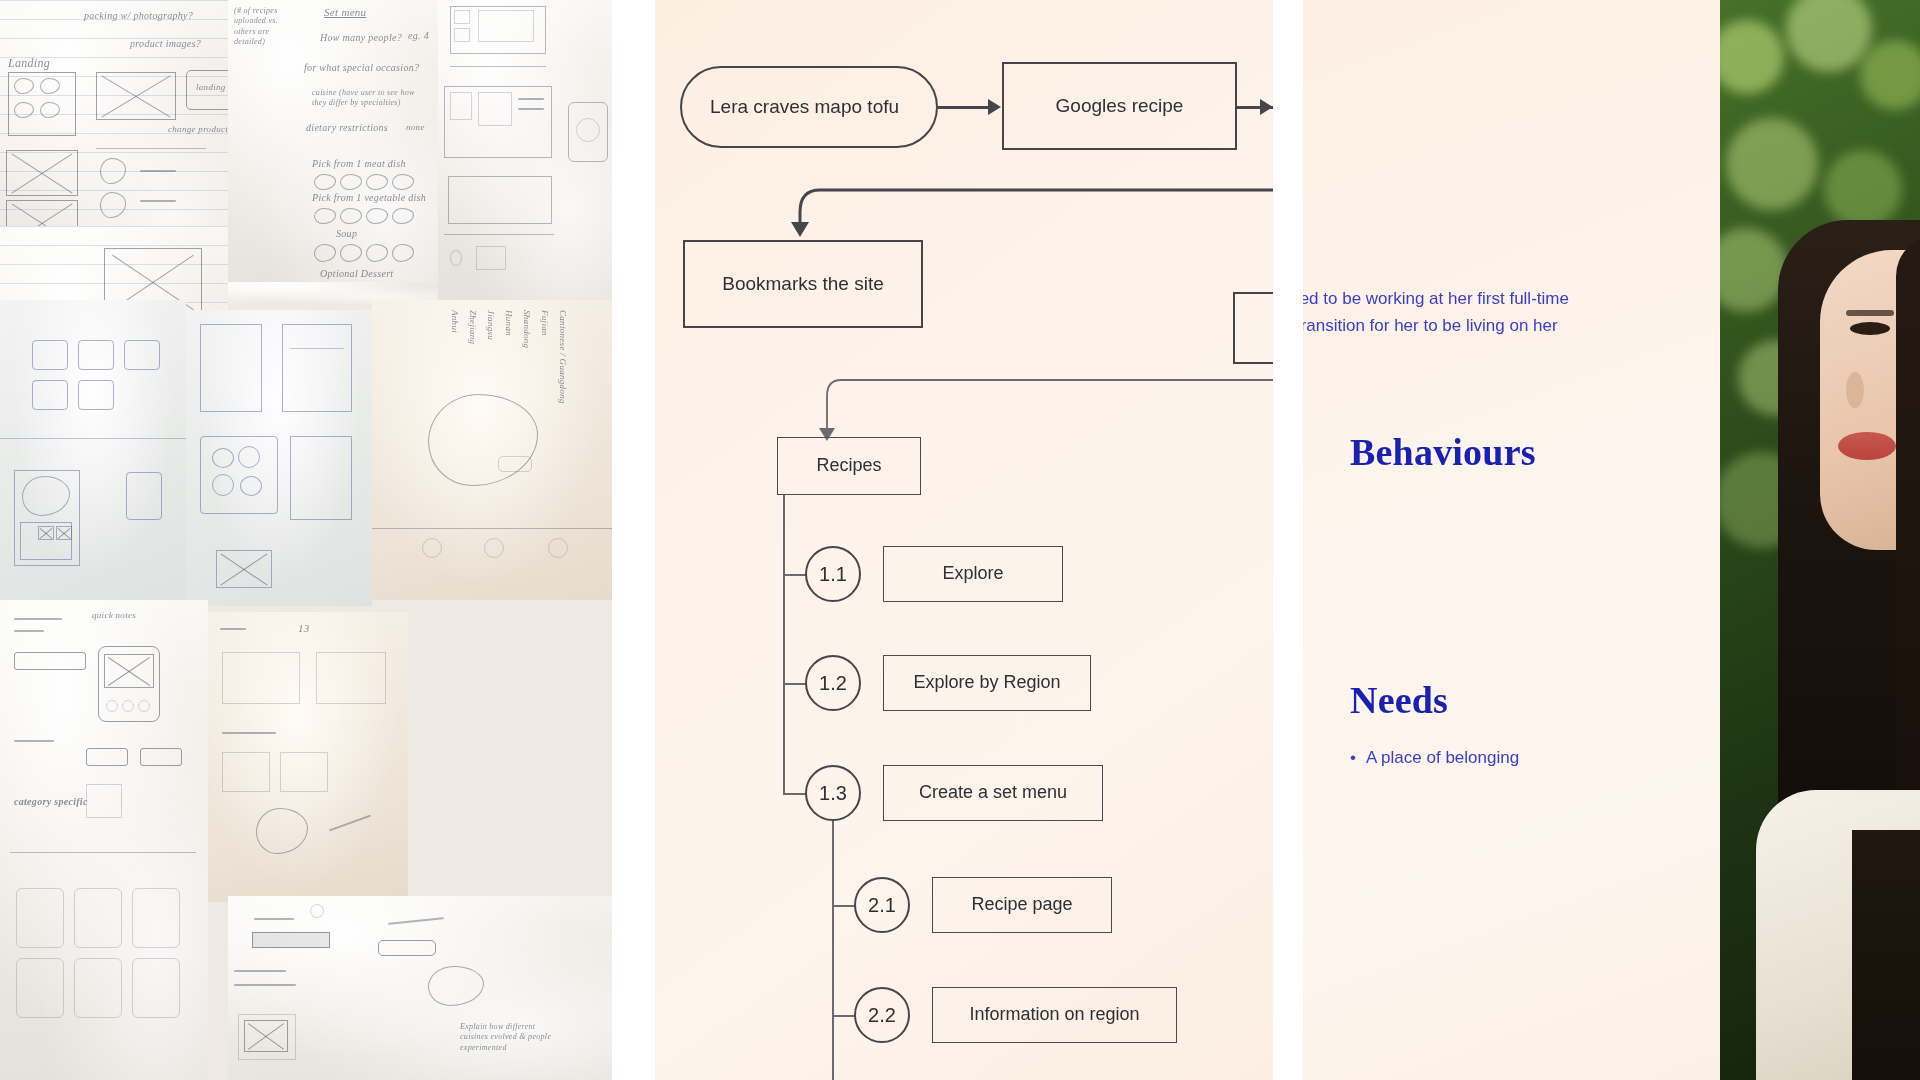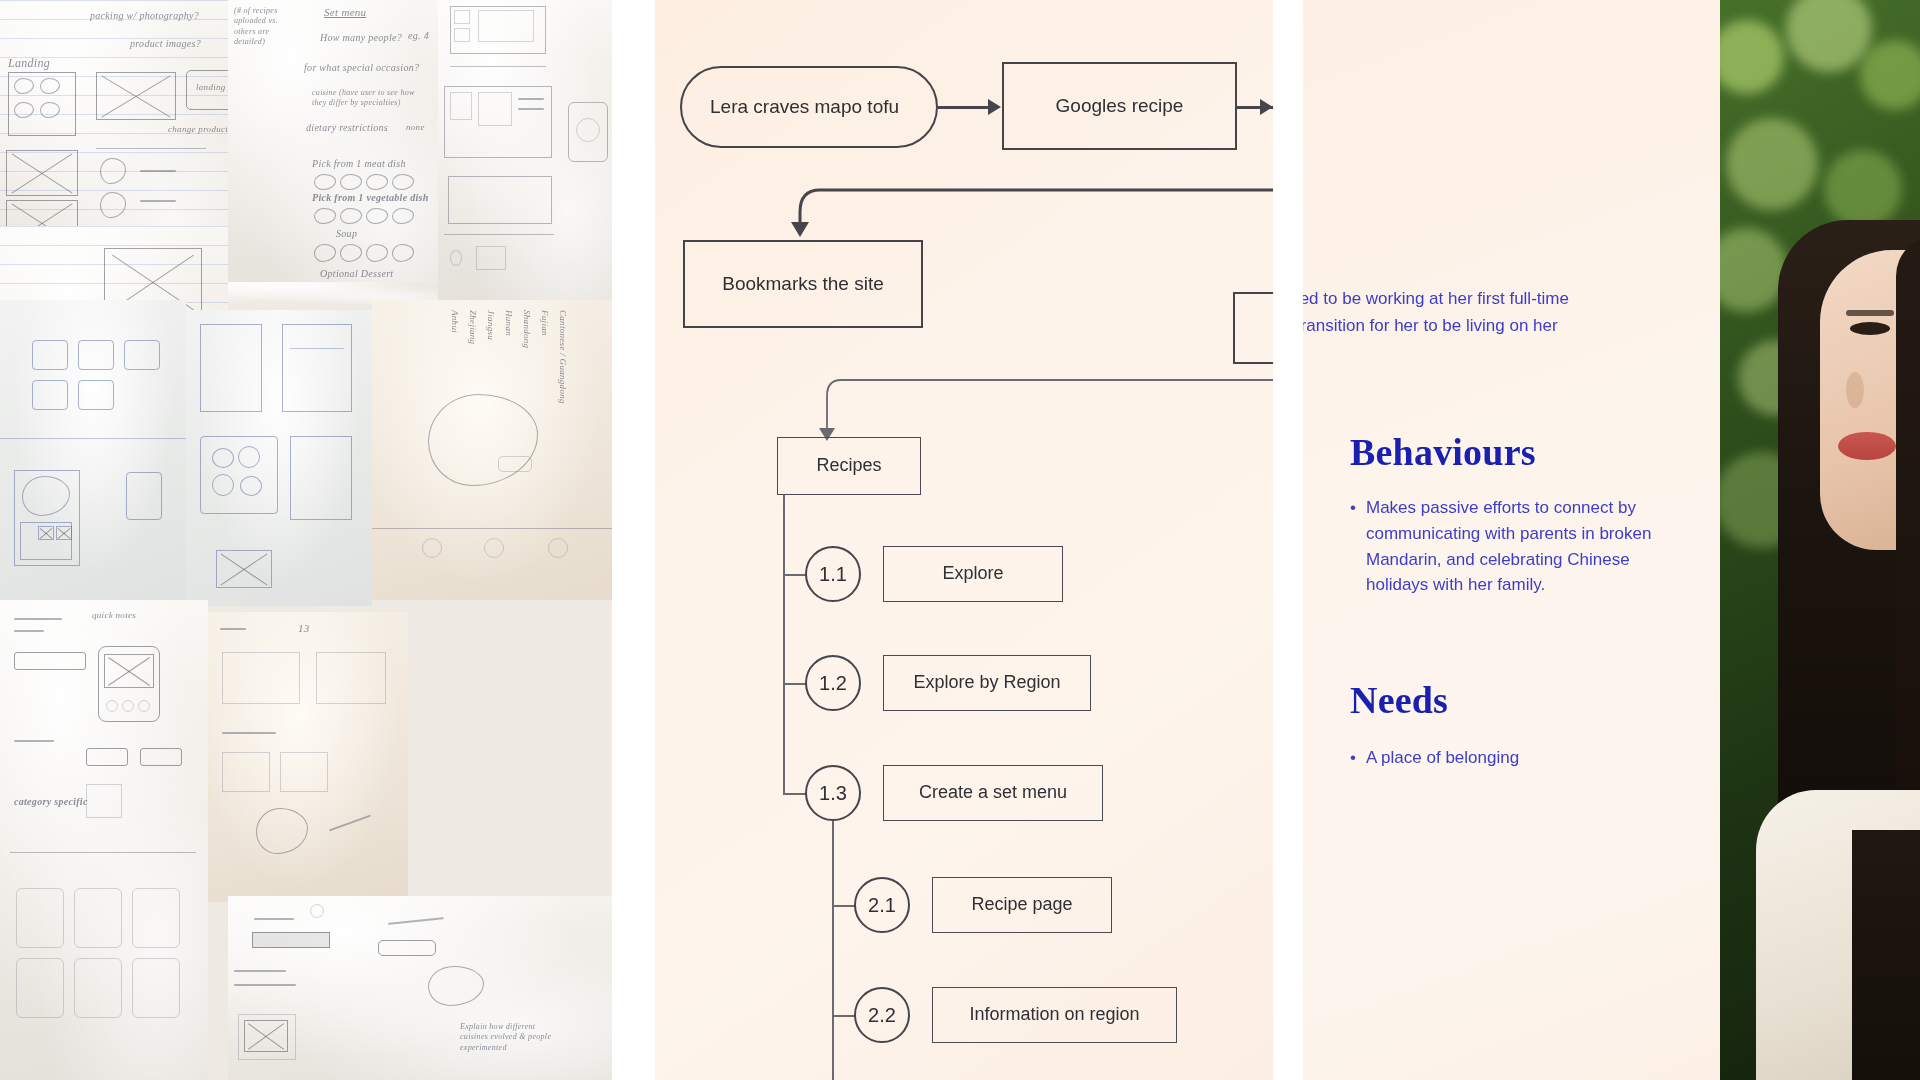--- a/index.html
+++ b/index.html
@@ -132,21 +132,21 @@
 <body>
 
 <div class="stage">
 
   <div class="panel-sketches">
     <div class="sketch-grid">
 
       <div class="sk" style="left:0;top:0;width:228px;height:310px;">
         <div class="paper lined"></div>
         <div class="hw" style="left:8px;top:56px;font-size:12px;">Landing</div>
-        <div class="hw" style="left:90px;top:10px;font-size:10px;">packing w/ photography?</div>
+        <div class="hw" style="left:84px;top:10px;font-size:10px;">packing w/ photography?</div>
         <div class="hw" style="left:130px;top:38px;font-size:10px;">product images?</div>
         <div class="ink" style="left:8px;top:72px;width:68px;height:64px;"></div>
         <div class="hwblob" style="left:14px;top:78px;width:20px;height:16px;"></div>
         <div class="hwblob" style="left:40px;top:78px;width:20px;height:16px;"></div>
         <div class="hwblob" style="left:14px;top:102px;width:20px;height:16px;"></div>
         <div class="hwblob" style="left:40px;top:102px;width:20px;height:16px;"></div>
         <div class="xbox" style="left:96px;top:72px;width:80px;height:48px;--a:31deg;"></div>
         <div class="ink r" style="left:186px;top:70px;width:68px;height:40px;"></div>
         <div class="hw" style="left:196px;top:82px;font-size:9px;">landing page</div>
         <div class="xbox" style="left:6px;top:150px;width:72px;height:46px;--a:33deg;"></div>
@@ -184,21 +184,21 @@
         <div class="hw" style="left:180px;top:30px;font-size:10px;">eg. 4</div>
         <div class="hw" style="left:76px;top:62px;font-size:10px;">for what special occasion?</div>
         <div class="hw" style="left:84px;top:88px;font-size:8px;white-space:normal;width:110px;line-height:1.3;">cuisine (have user to see how they differ by specialties)</div>
         <div class="hw" style="left:78px;top:122px;font-size:10px;">dietary restrictions</div>
         <div class="hw" style="left:178px;top:122px;font-size:9px;">none</div>
         <div class="hw" style="left:84px;top:158px;font-size:10px;">Pick from 1 meat dish</div>
         <div class="hwblob" style="left:86px;top:174px;width:22px;height:16px;"></div>
         <div class="hwblob" style="left:112px;top:174px;width:22px;height:16px;"></div>
         <div class="hwblob" style="left:138px;top:174px;width:22px;height:16px;"></div>
         <div class="hwblob" style="left:164px;top:174px;width:22px;height:16px;"></div>
-        <div class="hw" style="left:84px;top:192px;font-size:10px;font-weight:bold;">Pick from 1 vegetable dish</div>
+        <div class="hw" style="left:84px;top:192px;font-size:10px;">Pick from 1 vegetable dish</div>
         <div class="hwblob" style="left:86px;top:208px;width:22px;height:16px;"></div>
         <div class="hwblob" style="left:112px;top:208px;width:22px;height:16px;"></div>
         <div class="hwblob" style="left:138px;top:208px;width:22px;height:16px;"></div>
         <div class="hwblob" style="left:164px;top:208px;width:22px;height:16px;"></div>
         <div class="hw" style="left:108px;top:228px;font-size:10px;">Soup</div>
         <div class="hwblob" style="left:86px;top:244px;width:22px;height:18px;"></div>
         <div class="hwblob" style="left:112px;top:244px;width:22px;height:18px;"></div>
         <div class="hwblob" style="left:138px;top:244px;width:22px;height:18px;"></div>
         <div class="hwblob" style="left:164px;top:244px;width:22px;height:18px;"></div>
         <div class="hw" style="left:92px;top:268px;font-size:10px;">Optional Dessert</div>
@@ -389,23 +389,20 @@
     <div class="persona-body">
 
       <div class="persona-intro">
         <div>y, excited to be working at her first full-time</div>
         <div>ifficult transition for her to be living on her</div>
         <div>ents.</div>
       </div>
 
       <div class="persona-h" style="left:47px;top:430px;">Behaviours</div>
 
-      <ul class="persona-list" style="left:47px;top:495px;width:330px;">
-        <li>Makes passive efforts to connect by communicating with parents in broken Mandarin, and celebrating Chinese holidays with her family.</li>
-      </ul>
 
       <div class="persona-h" style="left:47px;top:678px;">Needs</div>
 
       <ul class="persona-list" style="left:47px;top:745px;width:330px;">
         <li>A place of belonging</li>
       </ul>
     </div>
 
     <div class="persona-photo">
       <div style="position:absolute;inset:0;background:linear-gradient(155deg,#47702a 0%,#2e4f1b 35%,#1d3313 70%,#14220d 100%);"></div>

